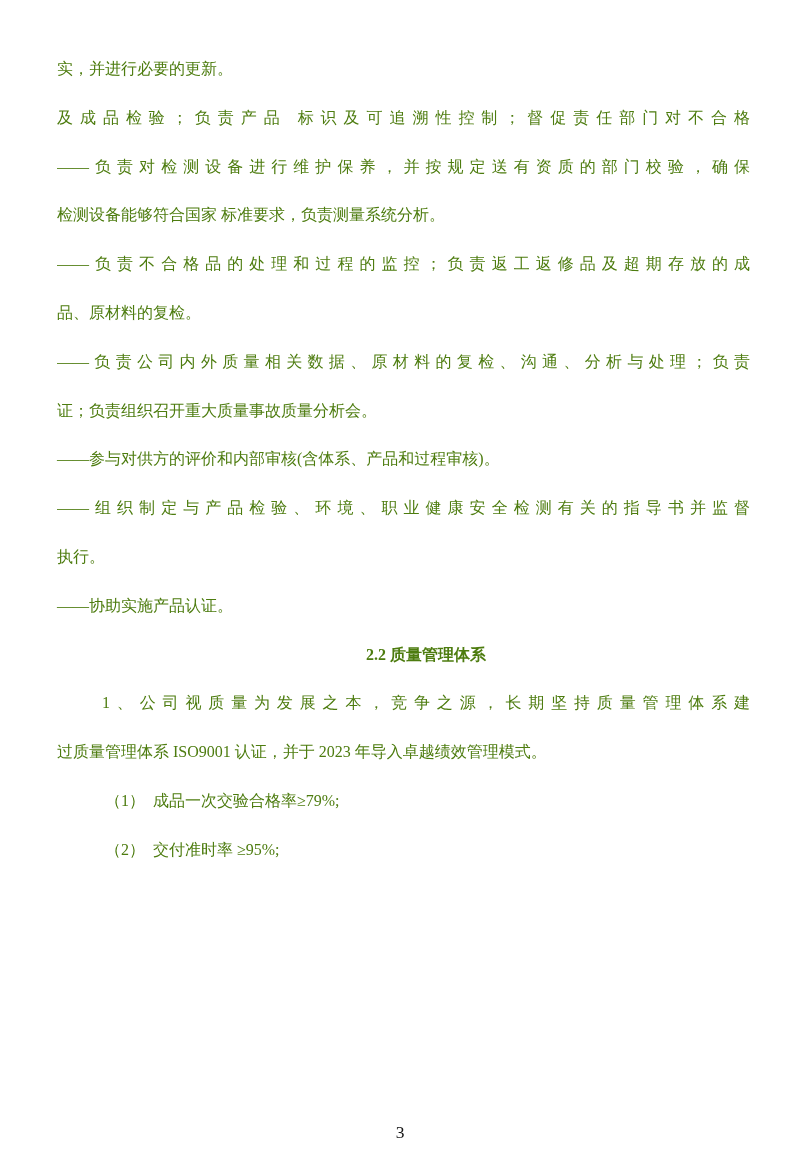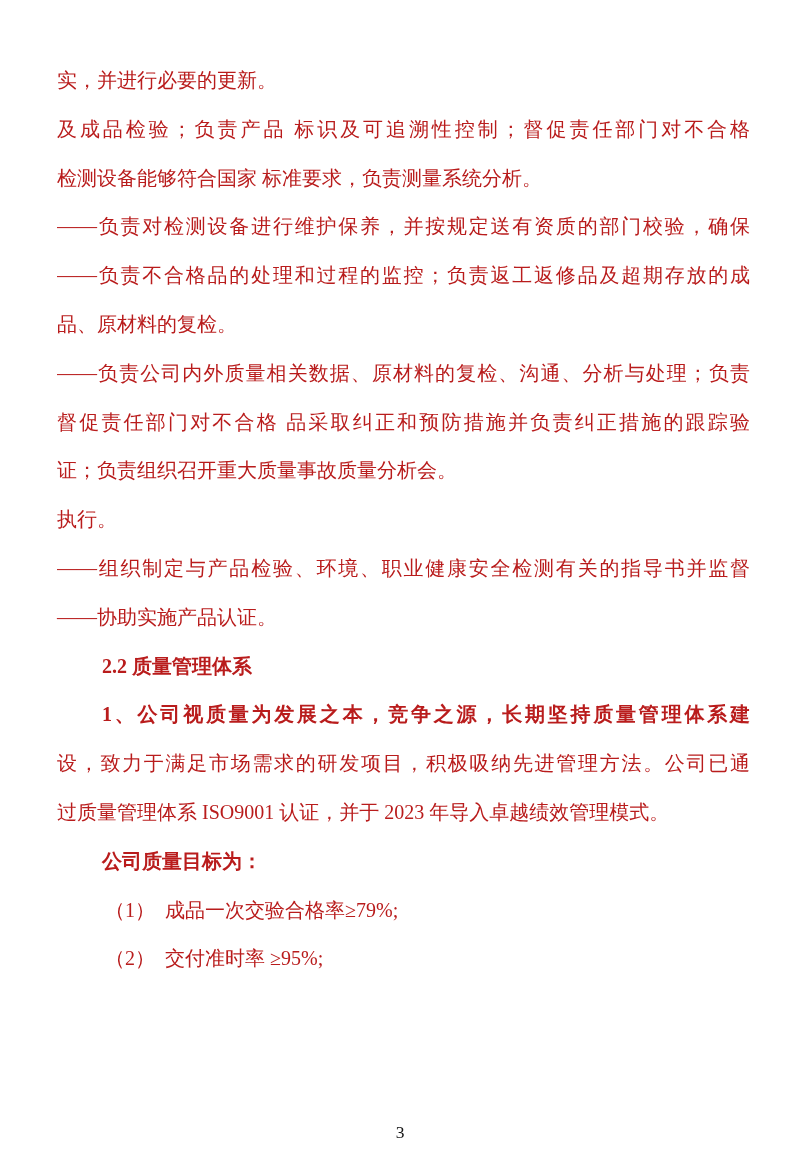--- a/index.html
+++ b/index.html
@@ -9,70 +9,68 @@
     font-family: "Liberation Serif", "DejaVu Serif", serif;
   }
   .page {
     position: relative;
     width: 800px; height: 1170px;
     background: #ffffff;
     overflow: hidden;
   }
   .doc-body {
     position: absolute;
-    left: 57px; top: 56px;
+    left: 57px; top: 45px;
     width: 693px;
-    font-size: 20px;
-    color: #b91c1c;
+    font-size: 16px;
+    color: #4d7c0f;
   }
   .ln {
     height: 48.8px;
     line-height: 48.8px;
     white-space: pre;          
     text-align: left;
   }
   .fill {
     white-space: normal;
     text-align: justify;
     text-align-last: justify;  
     text-justify: inter-character;
     overflow: hidden;
   }
-  .ind1 { padding-left: 45px; font-weight: bold; }
+  .ind1 { padding-left: 45px; }
   .ind2 { padding-left: 48px; }
-  .heading { font-weight: bold; padding-left: 45px; }
+  .heading { font-weight: bold; padding-left: 45px; text-align: center; }
   .pageno {
     position: absolute;
     left: 0; top: 1122px;
     width: 100%;
     text-align: center;
     font-size: 17.5px;
     line-height: 20px;
     color: #141414;
   }
 </style>
 </head>
 <body>
 
 <div class="page">
   <div class="doc-body">
     <div class="ln">实，并进行必要的更新。</div>
     <div class="ln fill">及成品检验；负责产品 标识及可追溯性控制；督促责任部门对不合格</div>
+    <div class="ln fill">——负责对检测设备进行维护保养，并按规定送有资质的部门校验，确保</div>
     <div class="ln">检测设备能够符合国家 标准要求，负责测量系统分析。</div>
-    <div class="ln fill">——负责对检测设备进行维护保养，并按规定送有资质的部门校验，确保</div>
     <div class="ln fill">——负责不合格品的处理和过程的监控；负责返工返修品及超期存放的成</div>
     <div class="ln">品、原材料的复检。</div>
     <div class="ln fill">——负责公司内外质量相关数据、原材料的复检、沟通、分析与处理；负责</div>
-    <div class="ln fill">督促责任部门对不合格 品采取纠正和预防措施并负责纠正措施的跟踪验</div>
     <div class="ln">证；负责组织召开重大质量事故质量分析会。</div>
+    <div class="ln">——参与对供方的评价和内部审核(含体系、产品和过程审核)。</div>
+    <div class="ln fill">——组织制定与产品检验、环境、职业健康安全检测有关的指导书并监督</div>
     <div class="ln">执行。</div>
-    <div class="ln fill">——组织制定与产品检验、环境、职业健康安全检测有关的指导书并监督</div>
     <div class="ln">——协助实施产品认证。</div>
     <div class="ln heading">2.2 质量管理体系</div>
     <div class="ln fill ind1">1、公司视质量为发展之本，竞争之源，长期坚持质量管理体系建</div>
-    <div class="ln fill">设，致力于满足市场需求的研发项目，积极吸纳先进管理方法。公司已通</div>
     <div class="ln">过质量管理体系 ISO9001 认证，并于 2023 年导入卓越绩效管理模式。</div>
-    <div class="ln ind1">公司质量目标为：</div>
     <div class="ln ind2">（1）  成品一次交验合格率≥79%;</div>
     <div class="ln ind2">（2）  交付准时率 ≥95%;</div>
   </div>
   <div class="pageno">3</div>
 </div>
 
 </body></html>

